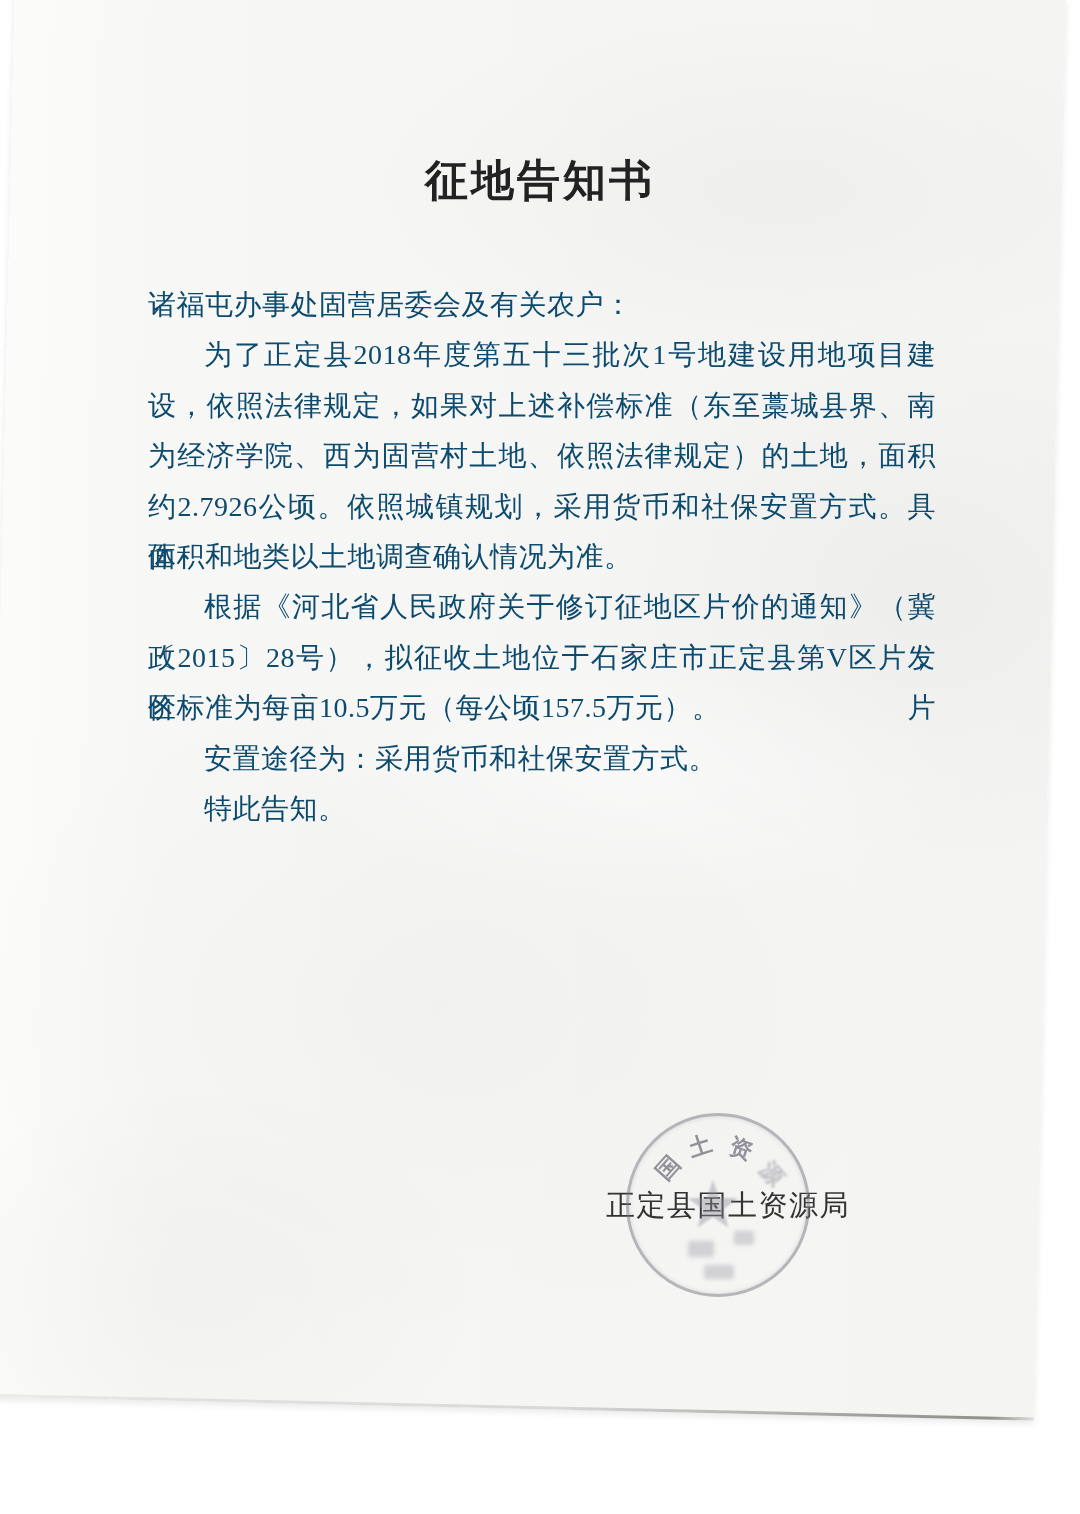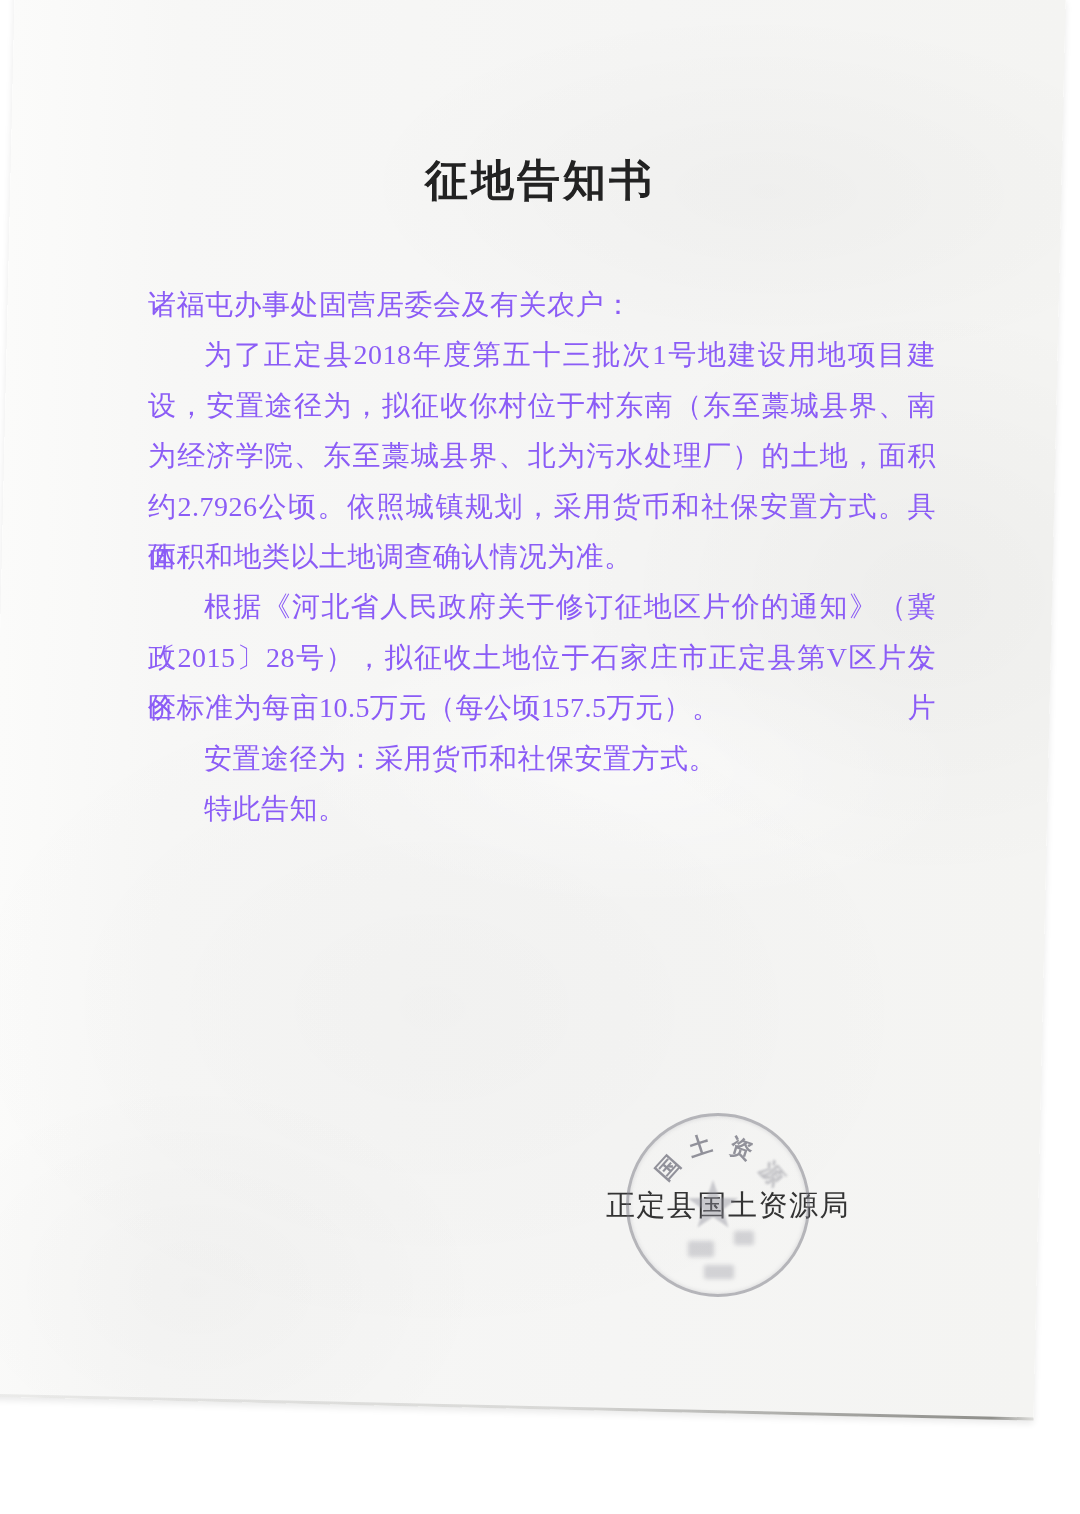--- a/index.html
+++ b/index.html
@@ -58,21 +58,21 @@
     font-weight: 700;
     font-size: 43px;
     letter-spacing: 3px;
     color: #222222;
   }
   .body-text {
     position: absolute;
     left: 148px; top: 280px;
     width: 788px;
     font-size: 28px;
-    color: #8b5cf6;
+    color: #0c4a6e;
   }
   .line {
     height: 50.4px;
     line-height: 50.4px;
     white-space: nowrap;
     letter-spacing: 0.5px;
   }
   .line.indent { text-indent: 2em; }
   .line.full {
     white-space: normal;
@@ -136,22 +136,22 @@
 
 <div class="scan">
   <div class="paper"></div>
 
   <div class="content">
     <h1 class="title">征地告知书</h1>
 
     <div class="body-text">
         <div class="line">诸福屯办事处固营居委会及有关农户：</div>
         <div class="line indent full">为了正定县2018年度第五十三批次1号地建设用地项目建</div>
-        <div class="line full">设，安置途径为，拟征收你村位于村东南（东至藁城县界、南</div>
-        <div class="line full">为经济学院、东至藁城县界、北为污水处理厂）的土地，面积</div>
+        <div class="line full">设，依照法律规定，如果对上述补偿标准（东至藁城县界、南</div>
+        <div class="line full">为经济学院、西为固营村土地、依照法律规定）的土地，面积</div>
         <div class="line full">约2.7926公顷。依照城镇规划，采用货币和社保安置方式。具体</div>
         <div class="line">面积和地类以土地调查确认情况为准。</div>
         <div class="line indent full">根据《河北省人民政府关于修订征地区片价的通知》（冀政发</div>
         <div class="line full">〔2015〕28号），拟征收土地位于石家庄市正定县第V区片，区片</div>
         <div class="line">价标准为每亩10.5万元（每公顷157.5万元）。</div>
         <div class="line indent">安置途径为：采用货币和社保安置方式。</div>
         <div class="line indent">特此告知。</div>
       </div>
 
     <div class="stamp">

